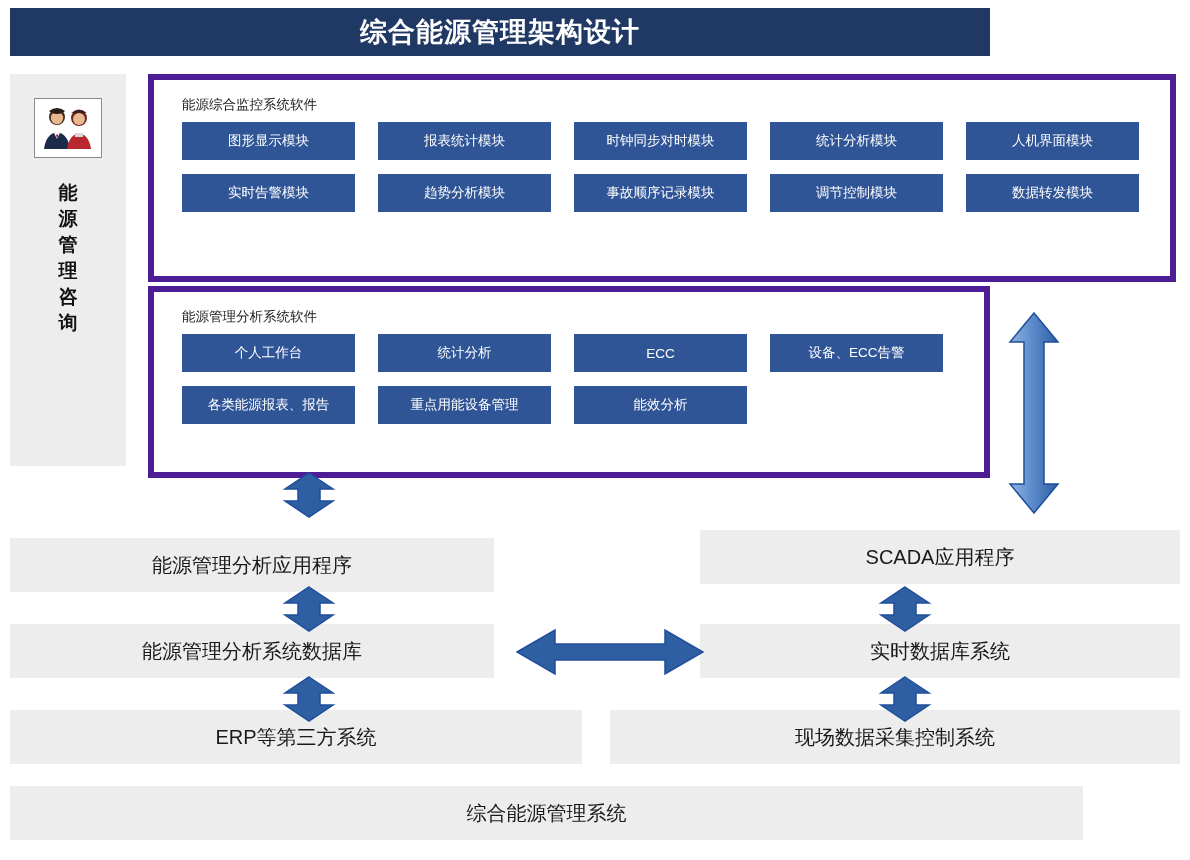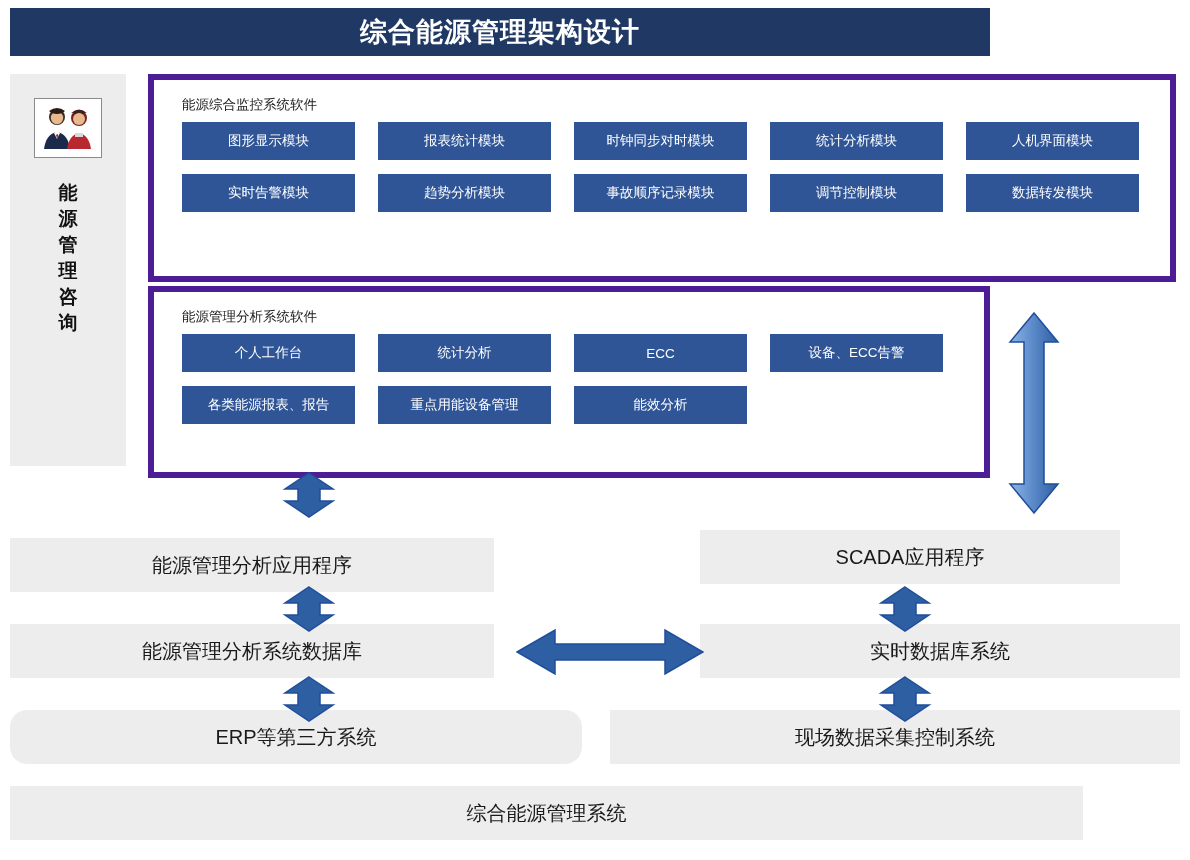--- a/index.html
+++ b/index.html
@@ -116,24 +116,24 @@
   .bar {
     position: absolute;
     background: #EDEDED;
     display: flex;
     align-items: center;
     justify-content: center;
     font-size: 20px;
     color: #1a1a1a;
   }
   #bar-ema-app    { left: 10px;  top: 538px; width: 484px; height: 54px; }
-  #bar-scada-app  { left: 700px; top: 530px; width: 420px; height: 54px; }
+  #bar-scada-app  { left: 700px; top: 530px; width: 480px; height: 54px; }
   #bar-ema-db     { left: 10px;  top: 624px; width: 484px; height: 54px; }
   #bar-rt-db      { left: 700px; top: 624px; width: 480px; height: 54px; }
-  #bar-erp        { left: 10px;  top: 710px; width: 572px; height: 54px; border-radius: 17px; }
+  #bar-erp        { left: 10px;  top: 710px; width: 572px; height: 54px; }
   #bar-field      { left: 610px; top: 710px; width: 570px; height: 54px; }
   #bar-total      { left: 10px;  top: 786px; width: 1073px; height: 54px; }
 
   
   .arrow { position: absolute; }
   .arrow svg { display: block; }
 
   #arrow-v-analysis { left: 282px; top: 472px; }
   #arrow-v-ema1     { left: 282px; top: 586px; }
   #arrow-v-ema2     { left: 282px; top: 676px; }

